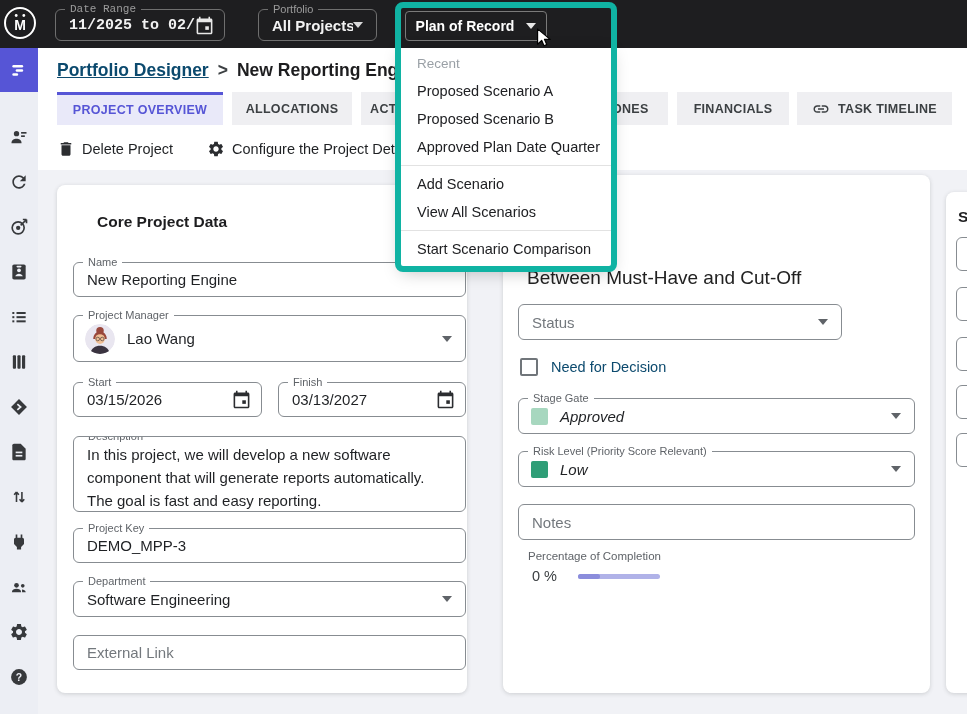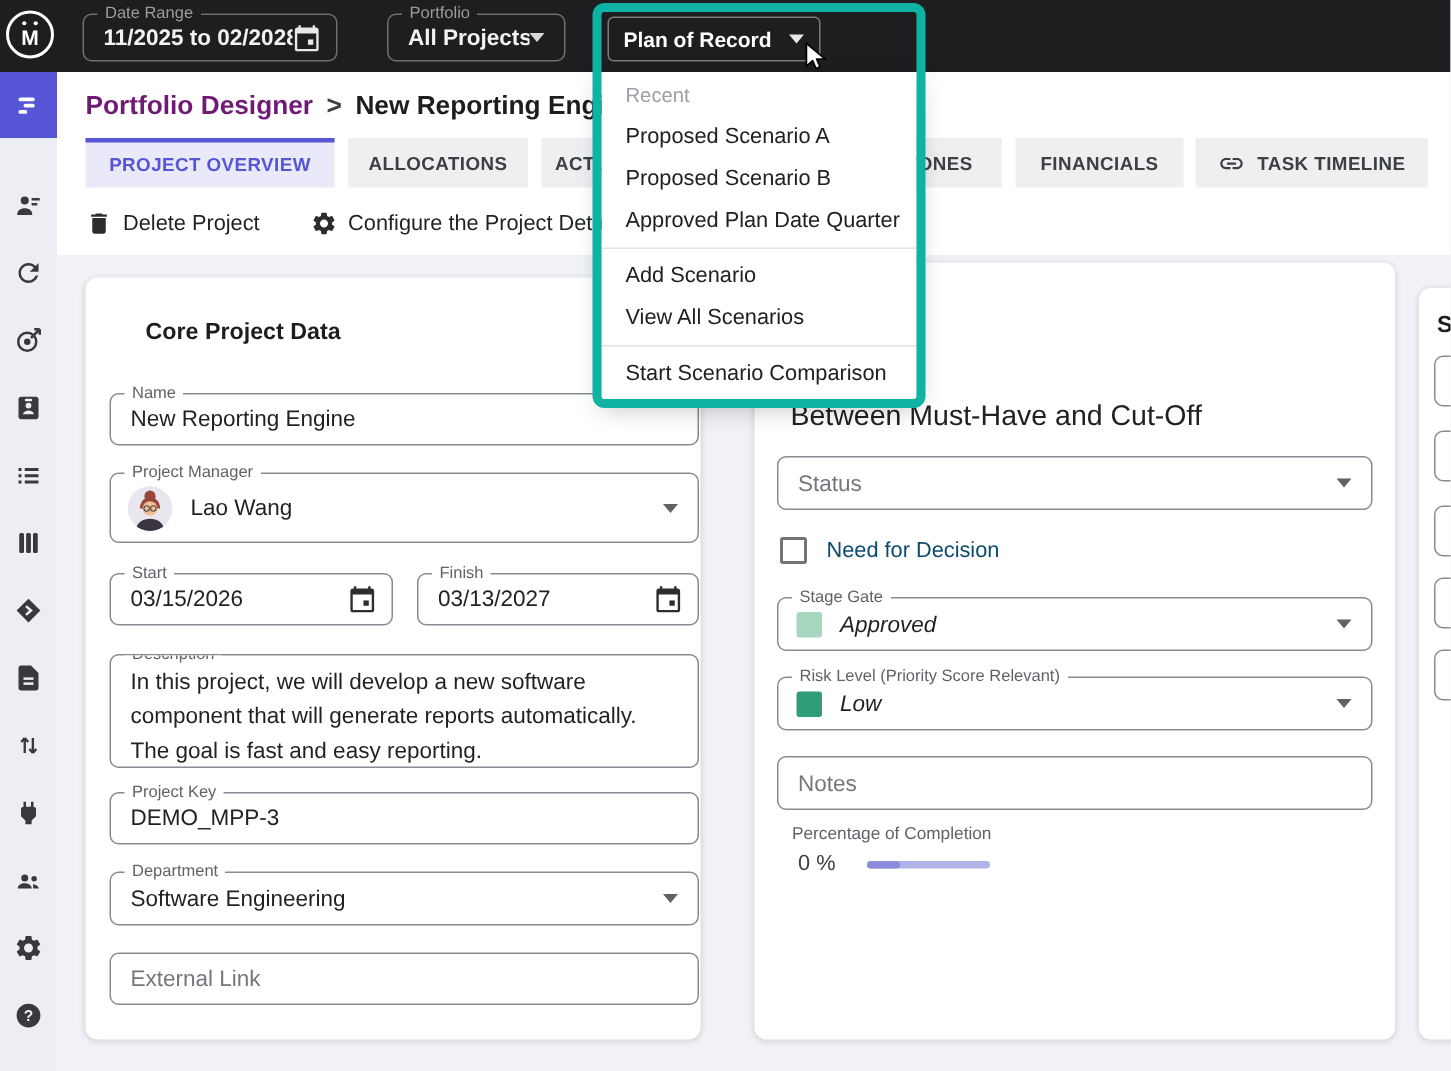--- a/index.html
+++ b/index.html
@@ -28,21 +28,21 @@
   
   .sidebar { position:absolute; left:0; top:48px; width:38px; height:666px; background:#eceef4; z-index:4; display:flex; flex-direction:column; }
   .snav { width:38px; height:44px; display:flex; align-items:center; justify-content:center; flex:none; cursor:pointer; }
   .snav.active { background:#5655d6; }
   .snav svg { width:20px; height:20px; fill:#37393c; }
   .snav.active svg { fill:#ffffff; }
   .sgap { height:1px; margin-top:22px; flex:none; }
   
   .header { position:absolute; left:38px; top:48px; width:929px; height:122px; background:#fff; z-index:1; }
   .breadcrumb { position:absolute; left:19px; top:8px; height:28px; display:flex; align-items:center; font-size:17.5px; font-weight:bold; white-space:nowrap; }
-  .bc-parent { color:#701a75; cursor:pointer; }
+  .bc-parent { color:#0c4a6e; cursor:pointer;text-decoration:underline; }
   .bc-sep { color:#3c4043; margin:0 9px; font-weight:bold; }
   .bc-current { color:#1d1d1f; }
   .tab { position:absolute; top:44px; height:33px; background:#efeff2; color:#3c4043; font-size:12.5px; font-weight:bold; letter-spacing:.3px; display:flex; align-items:center; justify-content:center; gap:8px; cursor:pointer; white-space:nowrap; }
   .tab svg { width:18px; height:18px; fill:#3c4043; }
   .tab.active { background:#e9e9f9; color:#5655d6; border-top:3px solid #5655d6; }
   .toolbar { position:absolute; left:19px; top:84px; height:34px; display:flex; align-items:center; }
   .tool { display:flex; align-items:center; gap:7px; margin-right:34px; cursor:pointer; font-size:14.5px; color:#1f2124; }
   .tool svg { width:18px; height:18px; fill:#2b2d30; }
   
   .card { position:absolute; background:#fff; border-radius:8px; box-shadow:0 1px 4px rgba(60,64,67,.2); z-index:2; }
@@ -75,21 +75,21 @@
 <div class="topbar">
   <div class="logo">
     <svg viewBox="0 0 36 36">
         <circle cx="18" cy="18" r="15" fill="none" stroke="#fff" stroke-width="2"></circle>
         <circle cx="14.2" cy="10.5" r="1.4" fill="#fff"></circle>
         <circle cx="21.8" cy="10.5" r="1.4" fill="#fff"></circle>
         <text x="18" y="25" text-anchor="middle" font-size="14" font-weight="bold" fill="#fff" font-family="Liberation Sans, sans-serif">M</text>
       </svg>
   </div>
 
-  <div class="fld dark" style="left:55px; top:9px; width:170px; height:32px;">
+  <div class="fld dark" style="left:55px; top:9px; width:170px; height:32px;font-family:Liberation Mono, monospace;">
     <span class="flbl">Date Range</span>
     <span class="fval">11/2025 to 02/2028</span>
     <span class="icn">
       <svg viewBox="0 0 24 24" fill="#e8e8e8">
           <path d="M20 3h-1V1h-2v2H7V1H5v2H4c-1.1 0-2 .9-2 2v16c0 1.1.9 2 2 2h16c1.1 0 2-.9 2-2V5c0-1.1-.9-2-2-2zm0 18H4V8h16v13z"></path>
           <rect x="13" y="13" width="4.5" height="4.5"></rect>
         </svg>
     </span>
   </div>
 
@@ -312,21 +312,21 @@
   </div>
 
   <div class="fld" style="left:16px; top:450px; width:393px; height:35px;">
     <span class="fval ph">External Link</span>
   </div>
 </div>
 
 <div class="card" style="left:503px; top:175px; width:427px; height:518px;">
   <div class="ranktext" style="left:24px; top:92px;">Between Must-Have and Cut-Off</div>
 
-  <div class="fld" style="left:15px; top:129px; width:397px; height:36px;">
+  <div class="fld" style="left:15px; top:129px; width:324px; height:36px;">
     <span class="fval ph">Status</span>
     <span class="caret"></span>
   </div>
 
   <div class="chkrow" style="left:17px; top:183px;">
     <span class="chk"></span>
     <span class="chklbl">Need for Decision</span>
   </div>
 
   <div class="fld" style="left:15px; top:223px; width:397px; height:36px;">

